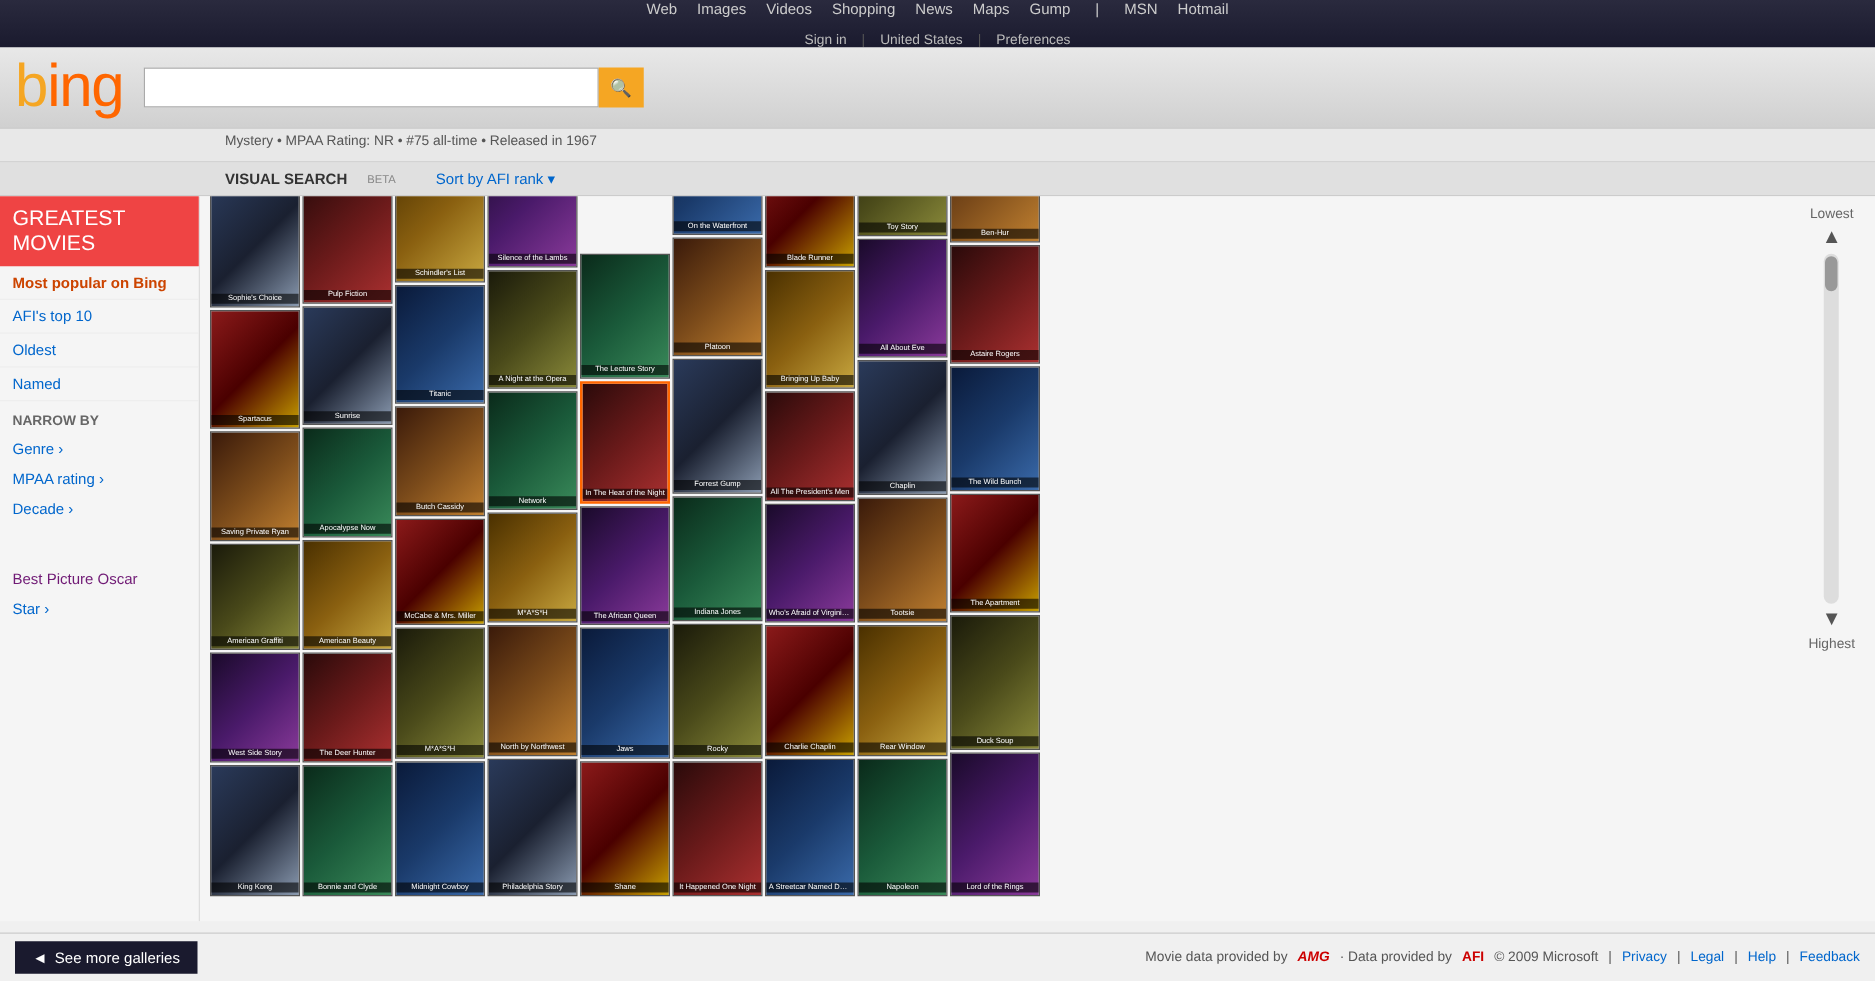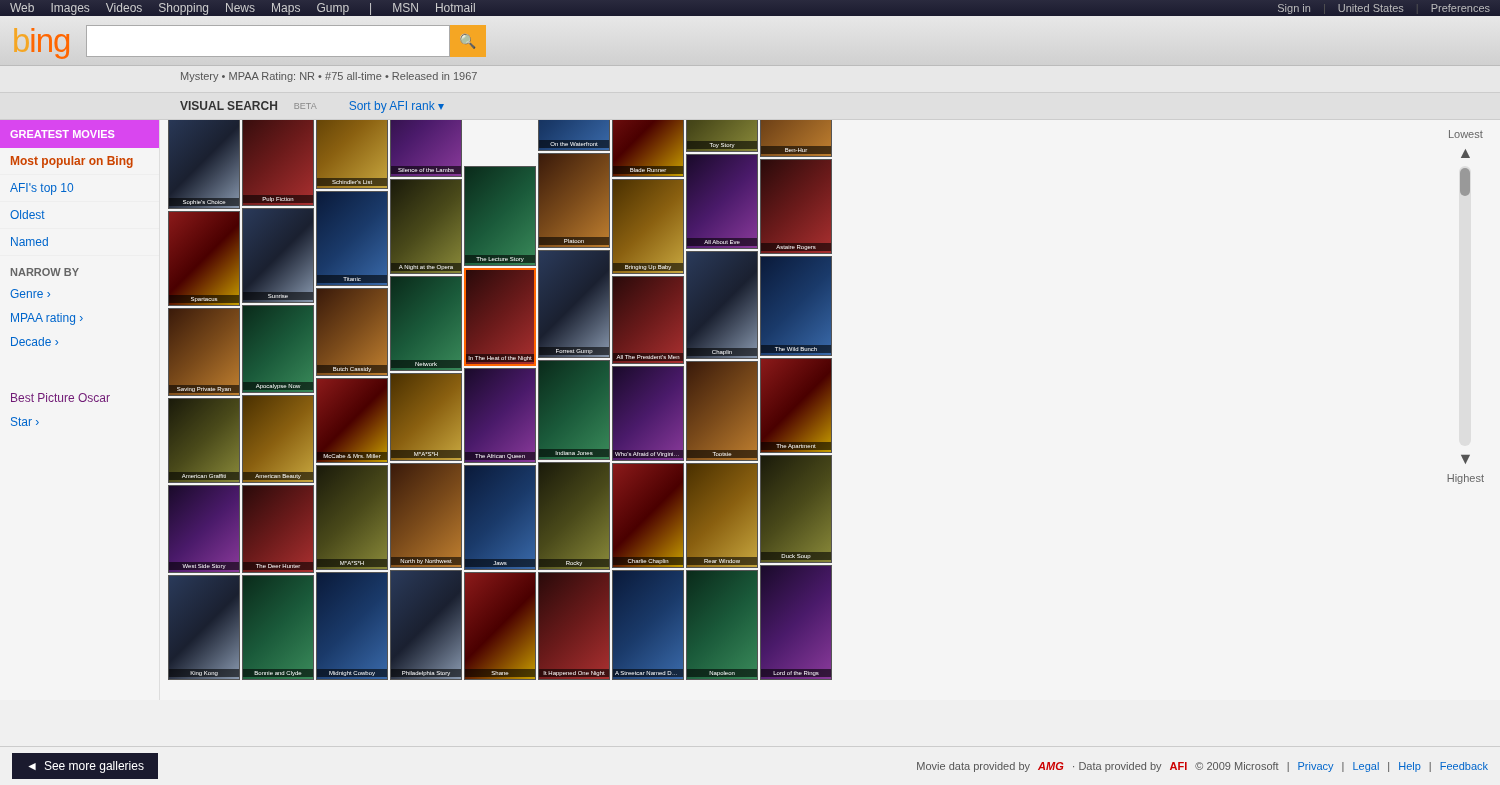--- a/index.html
+++ b/index.html
@@ -3,25 +3,26 @@
   <meta charset="utf-8">
   <style>
     * { margin: 0; padding: 0; box-sizing: border-box; }
     body { font-family: Arial, sans-serif; font-size: 12px; background: #f0f0f0; color: #333; overflow-x: hidden; }
 
     
     #top-nav {
       background: #1a1a2e;
       background: linear-gradient(to bottom, #2a2a3e, #1a1a2e);
       color: #ccc;
-      height: 16px;
+      height: 38px;
       display: flex;
       align-items: center;
       padding: 0 10px;
       font-size: 12px;
+      flex-direction: column;
     }
     #top-nav .nav-links { display: flex; gap: 16px; flex: 1; }
     #top-nav .nav-links span { cursor: pointer; color: #ccc; }
     #top-nav .right-links { display: flex; gap: 8px; align-items: center; font-size: 11px; color: #bbb; }
     #top-nav .right-links span { cursor: pointer; }
     #top-nav .separator { color: #555; margin: 0 4px; }
 
     
     #header {
       background: linear-gradient(to bottom, #e8e8e8, #d0d0d0);
@@ -94,24 +95,24 @@
 
     
     #sidebar {
       width: 160px;
       min-width: 160px;
       background: #f5f5f5;
       border-right: 1px solid #ddd;
       padding: 0;
     }
     #sidebar .greatest-movies-btn {
-      background: #d946ef;
+      background: #ef4444;
       color: white;
-      font-size: 11px;
-      font-weight: bold;
+      font-size: 17px;
+      font-weight: normal;
       padding: 8px 10px;
       cursor: pointer;
       text-transform: uppercase;
     }
     #sidebar .nav-item {
       padding: 6px 10px;
       font-size: 12px;
       color: #0066cc;
       cursor: pointer;
       border-bottom: 1px solid #eee;
@@ -201,21 +202,21 @@
       font-size: 12px;
       display: flex;
       align-items: center;
       gap: 6px;
     }
     #footer .right-footer { display: flex; gap: 8px; align-items: center; }
     #footer a { color: #0066cc; text-decoration: none; font-size: 11px; }
 
     .bing-logo-text {
       font-family: 'Segoe UI', Arial, sans-serif;
-      font-size: 33px;
+      font-size: 48px;
       font-weight: 100;
       color: #ff6600;
       letter-spacing: -1px;
       line-height: 1;
     }
     .bing-logo-text .b-letter { color: #f5a623; }
 
     
     #poster-grid {
       display: flex;

